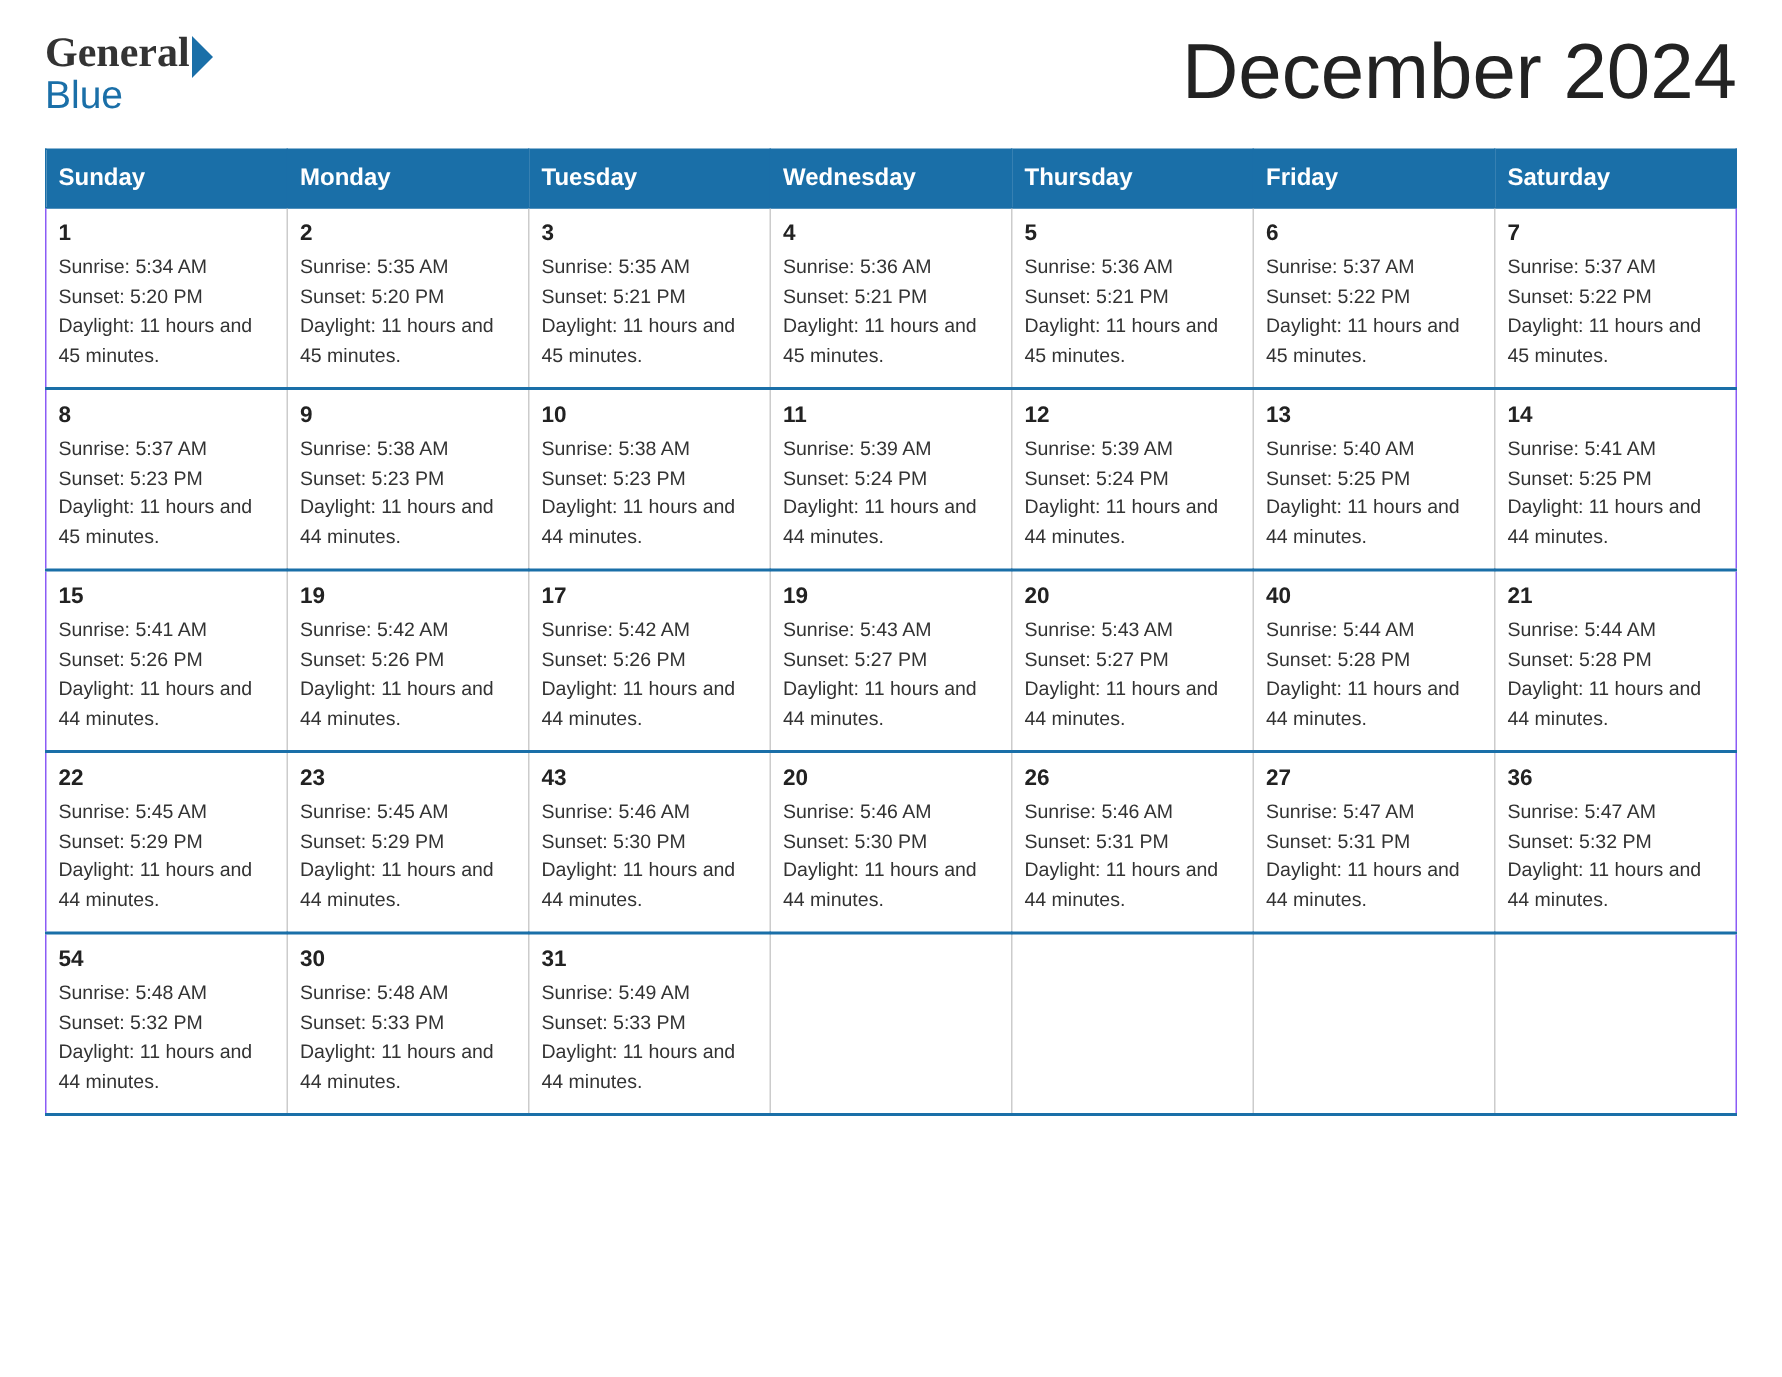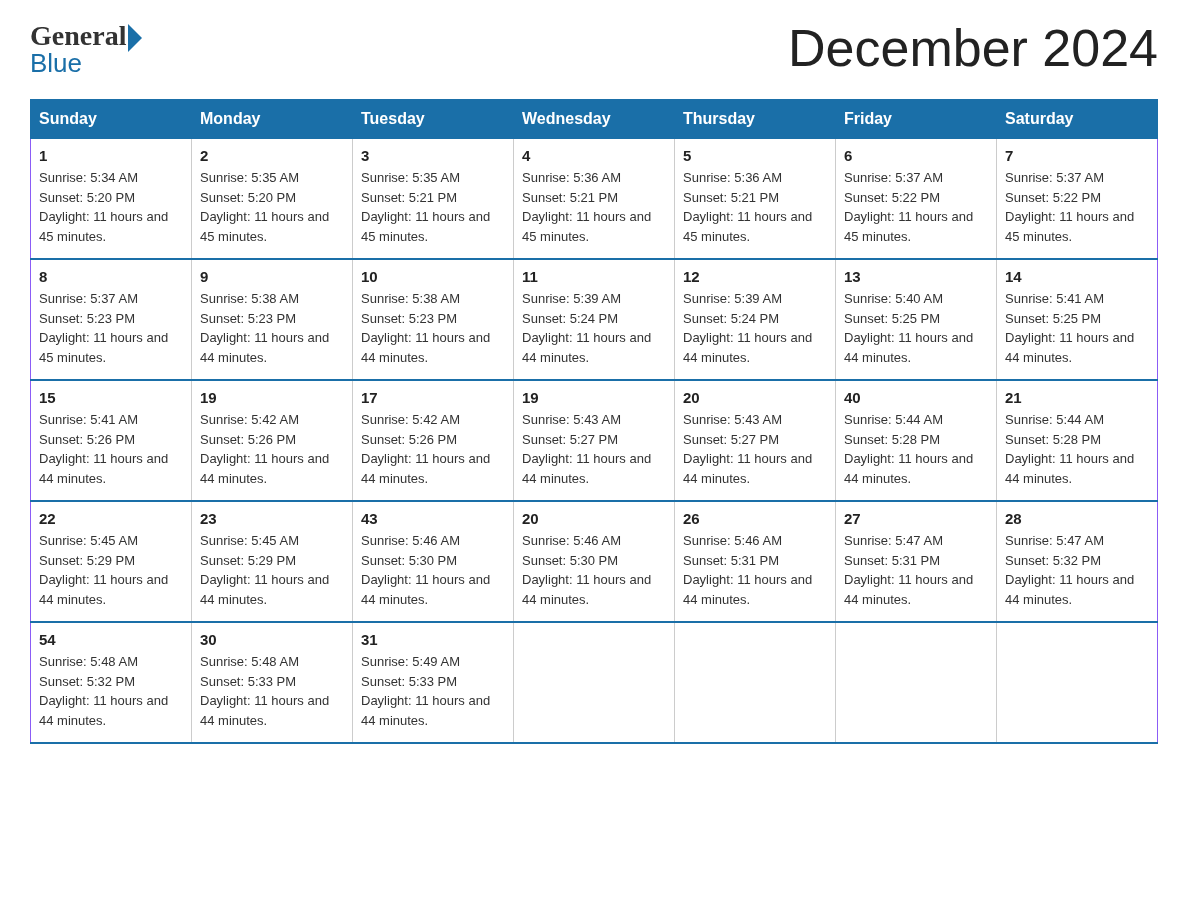--- a/index.html
+++ b/index.html
@@ -242,21 +242,21 @@
       </td>
         <td>
         <div class="day-number">26</div>
         <div class="day-detail">Sunrise: 5:46 AM<br>Sunset: 5:31 PM<br>Daylight: 11 hours and 44 minutes.</div>
       </td>
         <td>
         <div class="day-number">27</div>
         <div class="day-detail">Sunrise: 5:47 AM<br>Sunset: 5:31 PM<br>Daylight: 11 hours and 44 minutes.</div>
       </td>
         <td>
-        <div class="day-number">28</div>
+        <div class="day-number">36</div>
         <div class="day-detail">Sunrise: 5:47 AM<br>Sunset: 5:32 PM<br>Daylight: 11 hours and 44 minutes.</div>
       </td>
       </tr>
       <tr>
         <td>
         <div class="day-number">54</div>
         <div class="day-detail">Sunrise: 5:48 AM<br>Sunset: 5:32 PM<br>Daylight: 11 hours and 44 minutes.</div>
       </td>
         <td>
         <div class="day-number">30</div>

